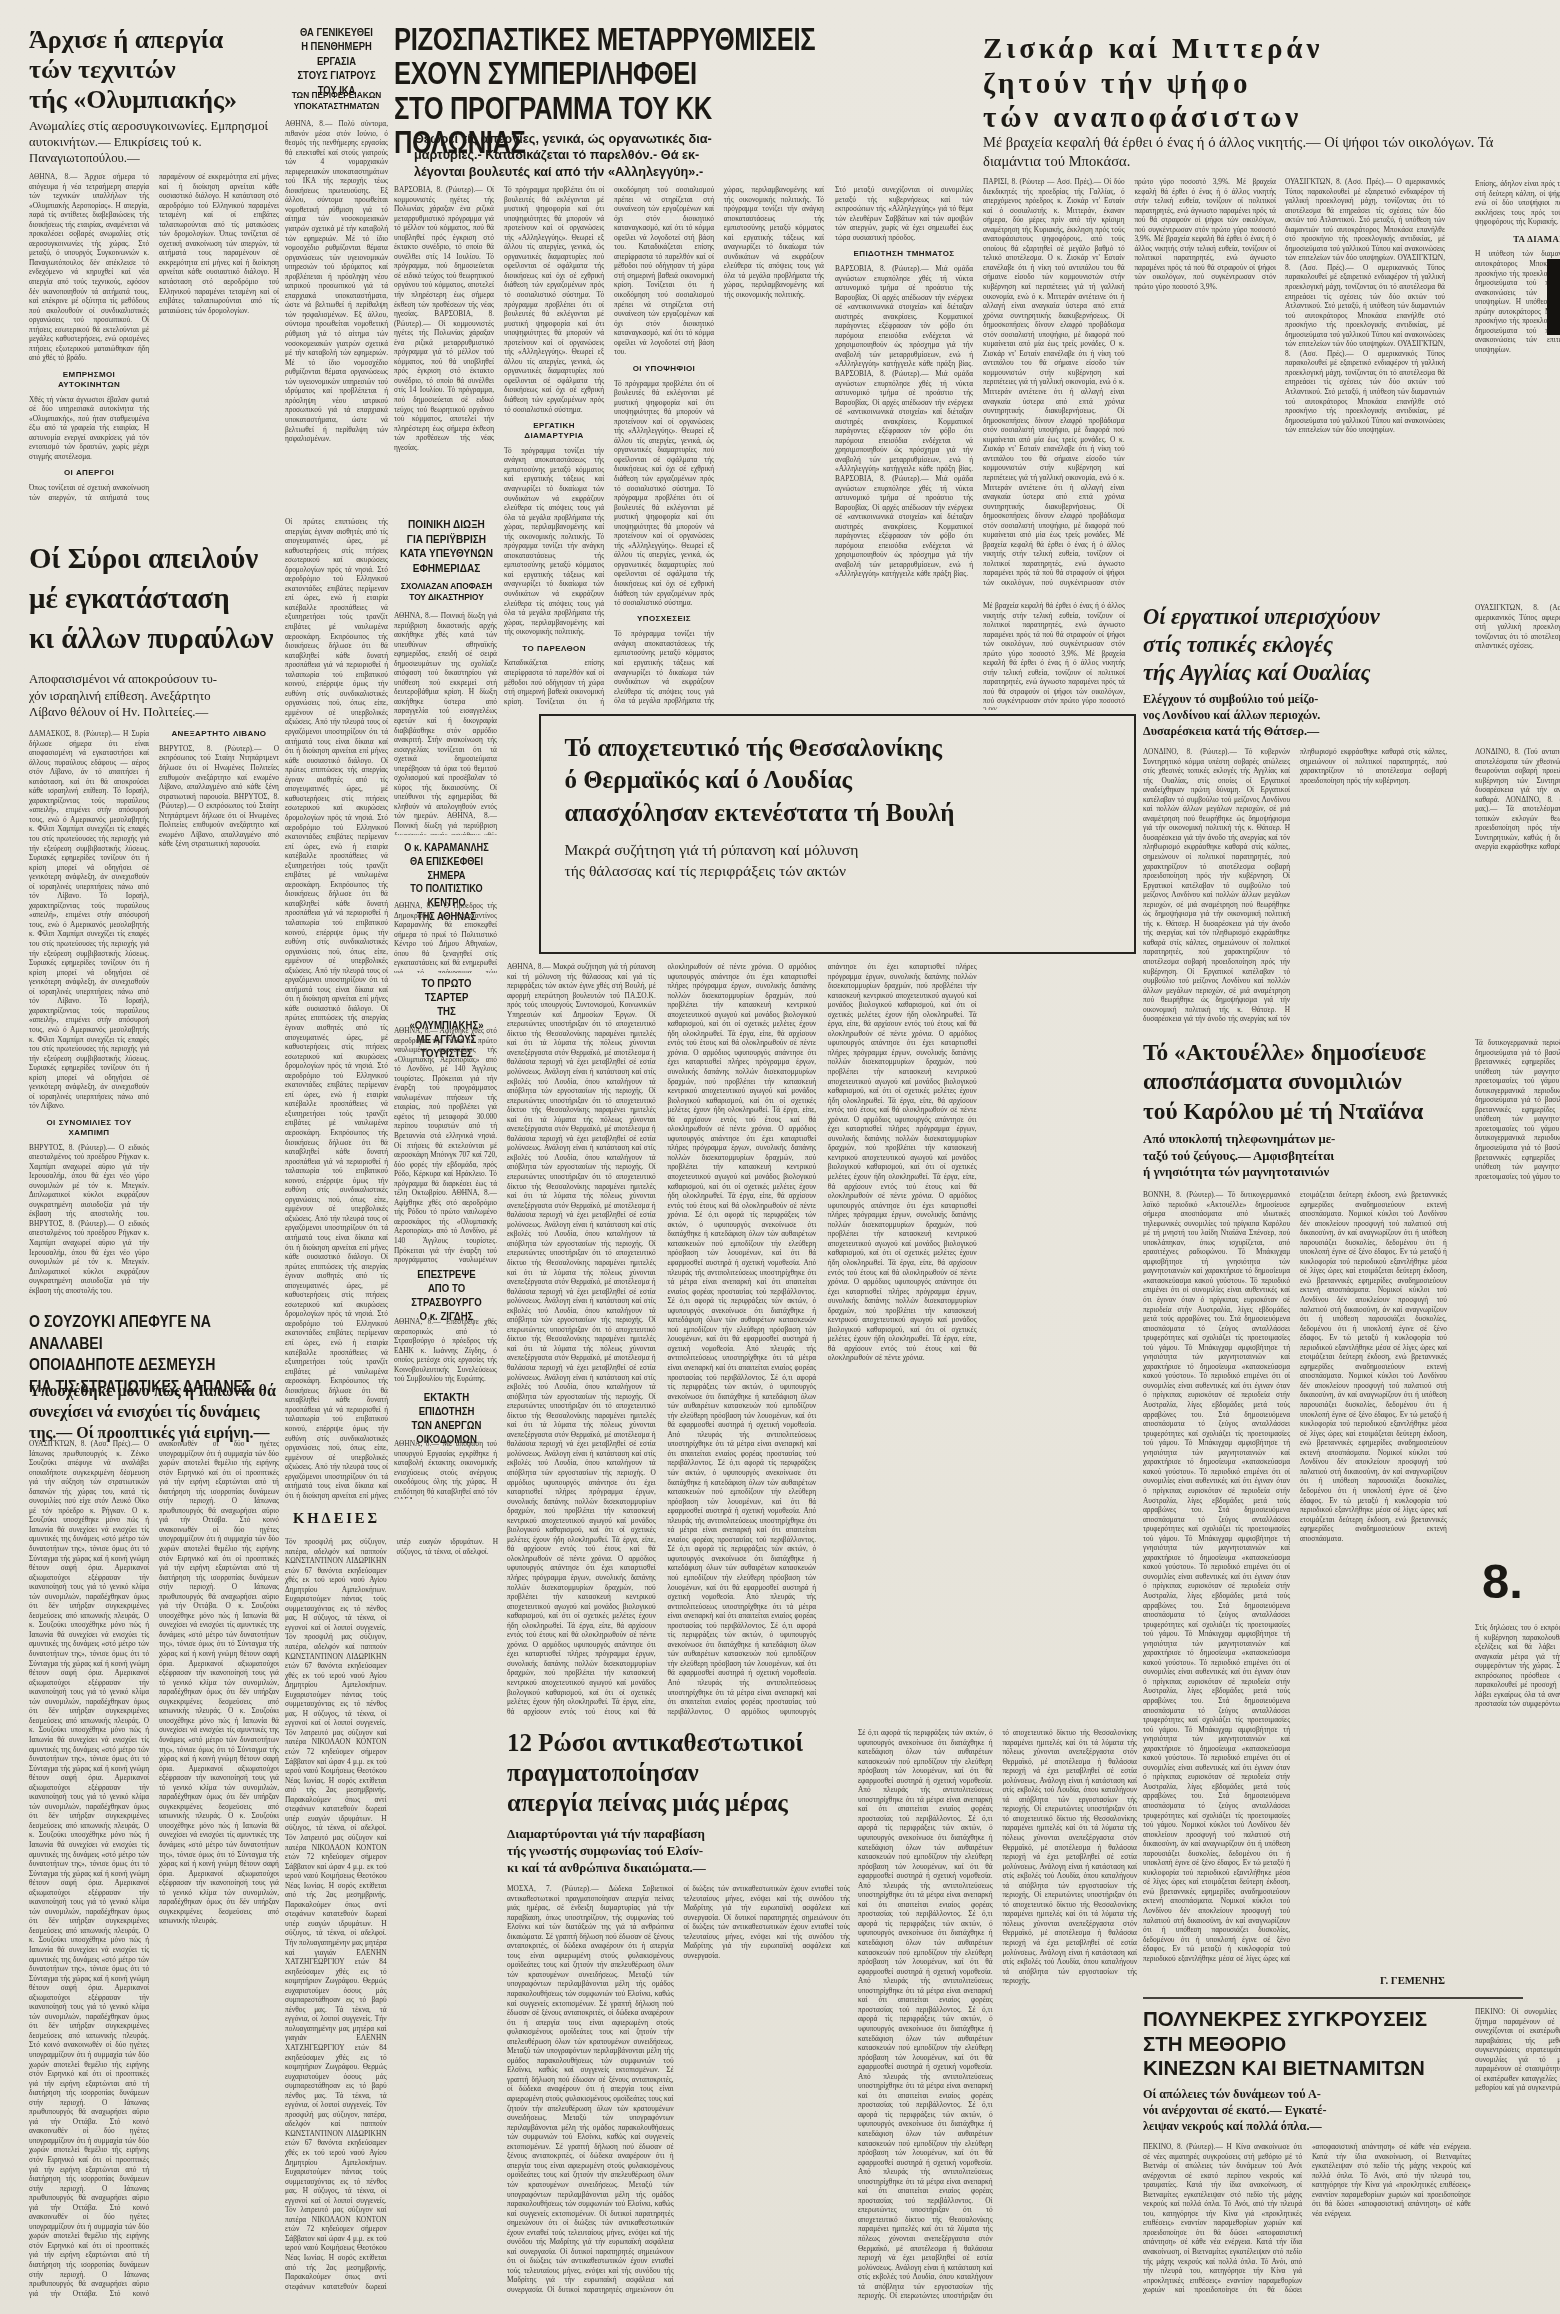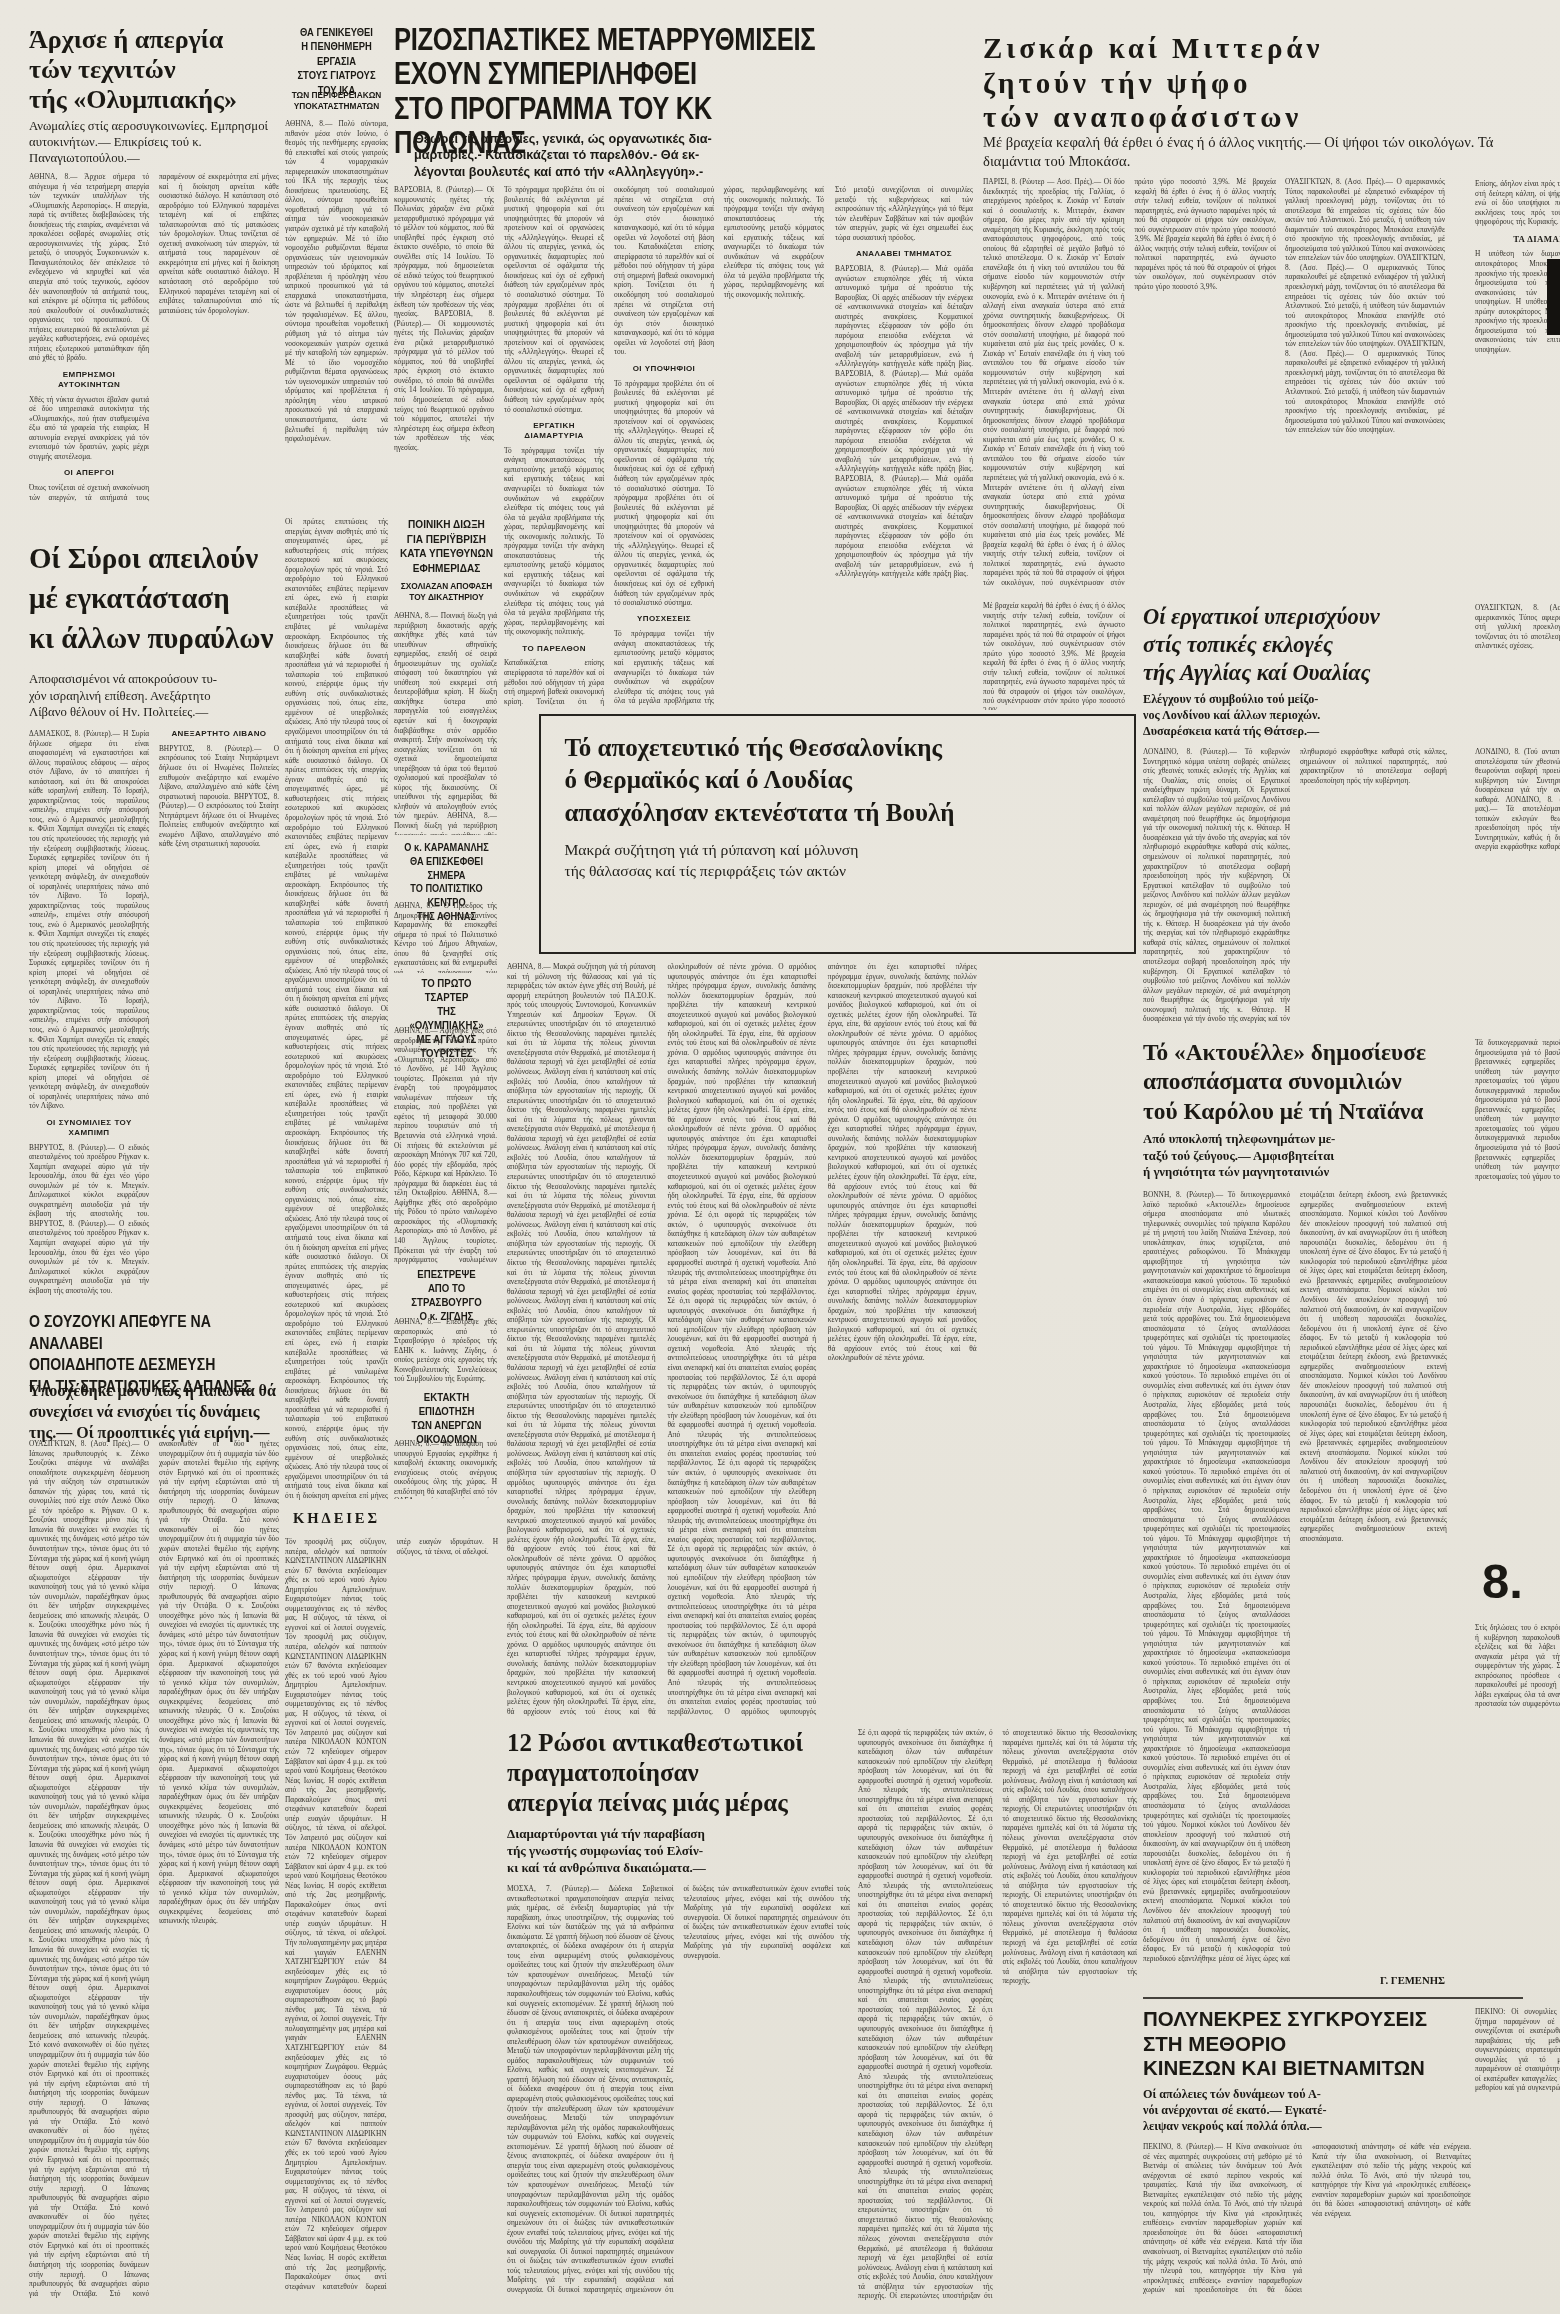--- a/index.html
+++ b/index.html
@@ -122,21 +122,21 @@
     <b class="ih">ΤΟ ΠΑΡΕΛΘΟΝ </b>
     <span>Καταδικάζεται επίσης απερίφραστα τό παρελθόν καί οί μέθοδοι πού οδήγησαν τή χώρα στή σημερινή βαθειά οικονομική κρίση. Τονίζεται ότι ή οικοδόμηση τού σοσιαλισμού πρέπει νά στηρίζεται στή συναίνεση τών εργαζομένων καί όχι στόν διοικητικό καταναγκασμό, καί ότι τό κόμμα οφείλει νά λογοδοτεί στή βάση του. Καταδικάζεται επίσης απερίφραστα τό παρελθόν καί οί μέθοδοι πού οδήγησαν τή χώρα στή σημερινή βαθειά οικονομική κρίση. Τονίζεται ότι ή οικοδόμηση τού σοσιαλισμού πρέπει νά στηρίζεται στή συναίνεση τών εργαζομένων καί όχι στόν διοικητικό καταναγκασμό, καί ότι τό κόμμα οφείλει νά λογοδοτεί στή βάση του. </span>
     <b class="ih">ΟΙ ΥΠΟΨΗΦΙΟΙ </b>
     <span>Τό πρόγραμμα προβλέπει ότι οί βουλευτές θά εκλέγονται μέ μυστική ψηφοφορία καί ότι υποψηφιότητες θά μπορούν νά προτείνουν καί οί οργανώσεις τής «Αλληλεγγύης». Θεωρεί εξ άλλου τίς απεργίες, γενικά, ώς οργανωτικές διαμαρτυρίες πού οφείλονται σέ σφάλματα τής διοικήσεως καί όχι σέ εχθρική διάθεση τών εργαζομένων πρός τό σοσιαλιστικό σύστημα. Τό πρόγραμμα προβλέπει ότι οί βουλευτές θά εκλέγονται μέ μυστική ψηφοφορία καί ότι υποψηφιότητες θά μπορούν νά προτείνουν καί οί οργανώσεις τής «Αλληλεγγύης». Θεωρεί εξ άλλου τίς απεργίες, γενικά, ώς οργανωτικές διαμαρτυρίες πού οφείλονται σέ σφάλματα τής διοικήσεως καί όχι σέ εχθρική διάθεση τών εργαζομένων πρός τό σοσιαλιστικό σύστημα. </span>
     <b class="ih">ΥΠΟΣΧΕΣΕΙΣ </b>
     <span>Τό πρόγραμμα τονίζει τήν ανάγκη αποκαταστάσεως τής εμπιστοσύνης μεταξύ κόμματος καί εργατικής τάξεως καί αναγνωρίζει τό δικαίωμα τών συνδικάτων νά εκφράζουν ελεύθερα τίς απόψεις τους γιά όλα τά μεγάλα προβλήματα τής χώρας, περιλαμβανομένης καί τής οικονομικής πολιτικής. Τό πρόγραμμα τονίζει τήν ανάγκη αποκαταστάσεως τής εμπιστοσύνης μεταξύ κόμματος καί εργατικής τάξεως καί αναγνωρίζει τό δικαίωμα τών συνδικάτων νά εκφράζουν ελεύθερα τίς απόψεις τους γιά όλα τά μεγάλα προβλήματα τής χώρας, περιλαμβανομένης καί τής οικονομικής πολιτικής. </span>
   </div>
 
   <div class="blk bd" style="left:835px;top:185px;width:138px;height:525px;">
     <span>Στό μεταξύ συνεχίζονται οί συνομιλίες μεταξύ τής κυβερνήσεως καί τών εκπροσώπων τής «Αλληλεγγύης» γιά τό θέμα τών ελευθέρων Σαββάτων καί τών αμοιβών τών απεργών, χωρίς νά έχει σημειωθεί έως τώρα ουσιαστική πρόοδος. </span>
-    <b class="ih">ΑΝΑΛΑΒΕΙ ΤΜΗΜΑΤΟΣ </b>
+    <b class="ih">ΕΠΙΔΟΤΗΣΗ ΤΜΗΜΑΤΟΣ </b>
     <span>ΒΑΡΣΟΒΙΑ, 8. (Ρώυτερ).— Μιά ομάδα αγνώστων επυρπόλησε χθές τή νύκτα αστυνομικό τμήμα σέ προάστιο τής Βαρσοβίας. Οί αρχές απέδωσαν τήν ενέργεια σέ «αντικοινωνικά στοιχεία» καί διέταξαν αυστηρές ανακρίσεις. Κομματικοί παράγοντες εξέφρασαν τόν φόβο ότι παρόμοια επεισόδια ενδέχεται νά χρησιμοποιηθούν ώς πρόσχημα γιά τήν αναβολή τών μεταρρυθμίσεων, ενώ ή «Αλληλεγγύη» κατήγγειλε κάθε πράξη βίας. ΒΑΡΣΟΒΙΑ, 8. (Ρώυτερ).— Μιά ομάδα αγνώστων επυρπόλησε χθές τή νύκτα αστυνομικό τμήμα σέ προάστιο τής Βαρσοβίας. Οί αρχές απέδωσαν τήν ενέργεια σέ «αντικοινωνικά στοιχεία» καί διέταξαν αυστηρές ανακρίσεις. Κομματικοί παράγοντες εξέφρασαν τόν φόβο ότι παρόμοια επεισόδια ενδέχεται νά χρησιμοποιηθούν ώς πρόσχημα γιά τήν αναβολή τών μεταρρυθμίσεων, ενώ ή «Αλληλεγγύη» κατήγγειλε κάθε πράξη βίας. ΒΑΡΣΟΒΙΑ, 8. (Ρώυτερ).— Μιά ομάδα αγνώστων επυρπόλησε χθές τή νύκτα αστυνομικό τμήμα σέ προάστιο τής Βαρσοβίας. Οί αρχές απέδωσαν τήν ενέργεια σέ «αντικοινωνικά στοιχεία» καί διέταξαν αυστηρές ανακρίσεις. Κομματικοί παράγοντες εξέφρασαν τόν φόβο ότι παρόμοια επεισόδια ενδέχεται νά χρησιμοποιηθούν ώς πρόσχημα γιά τήν αναβολή τών μεταρρυθμίσεων, ενώ ή «Αλληλεγγύη» κατήγγειλε κάθε πράξη βίας. </span>
   </div>
 
   <div class="blk hl serifh" style="left:983px;top:23.4px;width:577px;font-size:29px;line-height:1.18;letter-spacing:3.9px;margin-top:8px;">Ζισκάρ καί Μιττεράν
 ζητούν τήν ψήφο
 τών αναποφάσιστων </div>
   <div class="blk sub serifh" style="left:983px;top:133px;width:546px;font-size:14.6px;line-height:1.3;">Μέ βραχεία κεφαλή θά έρθει ό ένας ή ό άλλος νικητής.— Οί ψήφοι τών οικολόγων. Τά διαμάντια τού Μποκάσα. </div>
   <div class="blk bd c2" style="left:983px;top:177px;width:293px;height:419px;">
     <span>ΠΑΡΙΣΙ, 8. (Ρώυτερ — Ασσ. Πρές).— Οί δύο διεκδικητές τής προεδρίας τής Γαλλίας, ό απερχόμενος πρόεδρος κ. Ζισκάρ ντ' Εσταίν καί ό σοσιαλιστής κ. Μιττεράν, έκαναν σήμερα, δύο μέρες πρίν από τήν κρίσιμη αναμέτρηση τής Κυριακής, έκκληση πρός τούς αναποφάσιστους ψηφοφόρους, από τούς οποίους θά εξαρτηθεί σέ μεγάλο βαθμό τό τελικό αποτέλεσμα. </span>
     <span>Ο κ. Ζισκάρ ντ' Εσταίν επανέλαβε ότι ή νίκη τού αντιπάλου του θά σήμαινε είσοδο τών κομμουνιστών στήν κυβέρνηση καί περιπέτειες γιά τή γαλλική οικονομία, ενώ ό κ. Μιττεράν αντέτεινε ότι ή αλλαγή είναι αναγκαία ύστερα από επτά χρόνια συντηρητικής διακυβερνήσεως. Οί δημοσκοπήσεις δίνουν ελαφρό προβάδισμα στόν σοσιαλιστή υποψήφιο, μέ διαφορά πού κυμαίνεται από μία έως τρείς μονάδες. Ο κ. Ζισκάρ ντ' Εσταίν επανέλαβε ότι ή νίκη τού αντιπάλου του θά σήμαινε είσοδο τών κομμουνιστών στήν κυβέρνηση καί περιπέτειες γιά τή γαλλική οικονομία, ενώ ό κ. Μιττεράν αντέτεινε ότι ή αλλαγή είναι αναγκαία ύστερα από επτά χρόνια συντηρητικής διακυβερνήσεως. Οί δημοσκοπήσεις δίνουν ελαφρό προβάδισμα στόν σοσιαλιστή υποψήφιο, μέ διαφορά πού κυμαίνεται από μία έως τρείς μονάδες. Ο κ. Ζισκάρ ντ' Εσταίν επανέλαβε ότι ή νίκη τού αντιπάλου του θά σήμαινε είσοδο τών κομμουνιστών στήν κυβέρνηση καί περιπέτειες γιά τή γαλλική οικονομία, ενώ ό κ. Μιττεράν αντέτεινε ότι ή αλλαγή είναι αναγκαία ύστερα από επτά χρόνια συντηρητικής διακυβερνήσεως. Οί δημοσκοπήσεις δίνουν ελαφρό προβάδισμα στόν σοσιαλιστή υποψήφιο, μέ διαφορά πού κυμαίνεται από μία έως τρείς μονάδες. </span>

